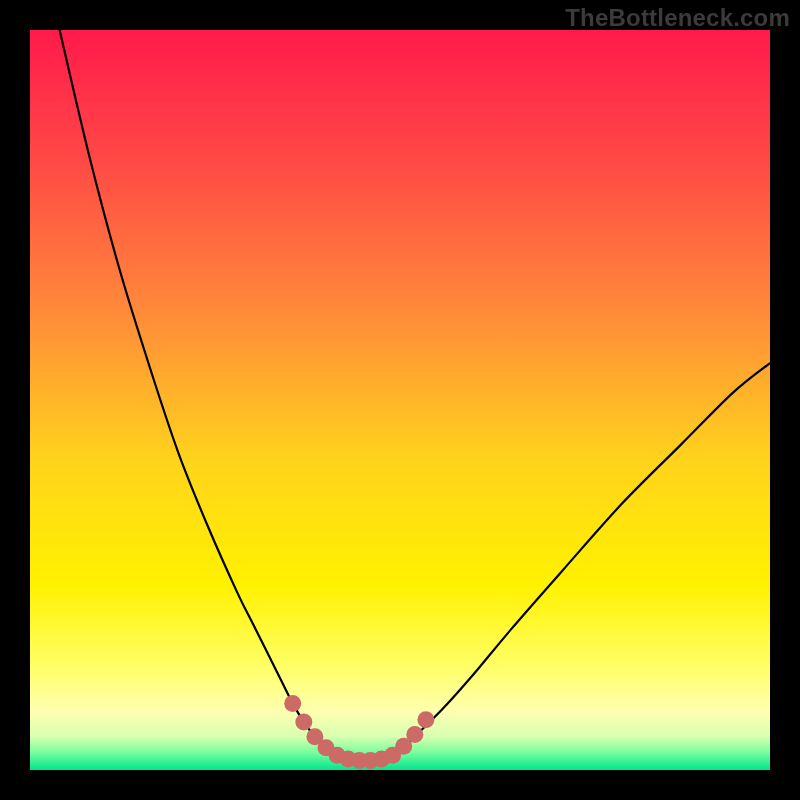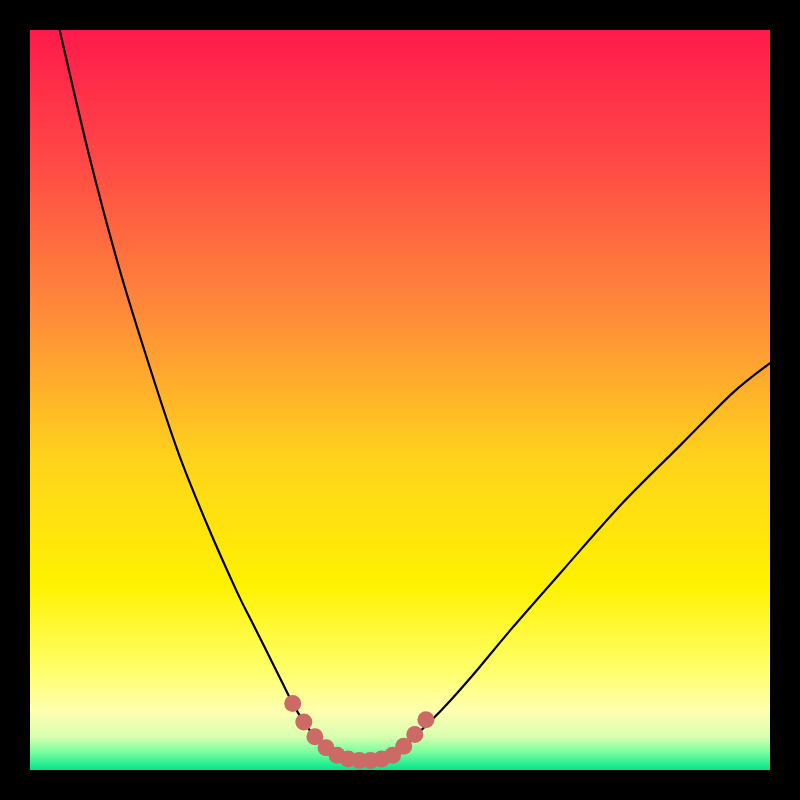--- a/index.html
+++ b/index.html
@@ -35,20 +35,21 @@
     left: 30px;
     width: 740px;
     height: 740px;
     display: block;
   }
 </style>
 </head>
 <body>
 
 <div class="frame">
+  <div class="watermark">TheBottleneck.com</div>
   <svg class="plot" viewBox="0 0 740 740" preserveAspectRatio="none">
     <defs>
       <linearGradient id="bg-grad" x1="0" y1="0" x2="0" y2="1">
           <stop offset="0%" stop-color="#ff1a4b"></stop>
           <stop offset="18%" stop-color="#ff4a46"></stop>
           <stop offset="38%" stop-color="#ff8a3a"></stop>
           <stop offset="57.99999999999999%" stop-color="#ffd31c"></stop>
           <stop offset="75%" stop-color="#fff200"></stop>
           <stop offset="86%" stop-color="#ffff66"></stop>
           <stop offset="92%" stop-color="#ffffb0"></stop>

